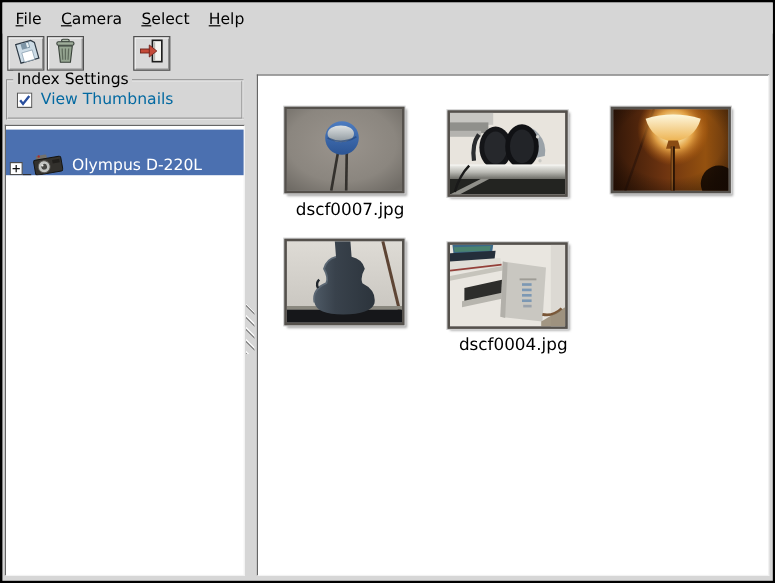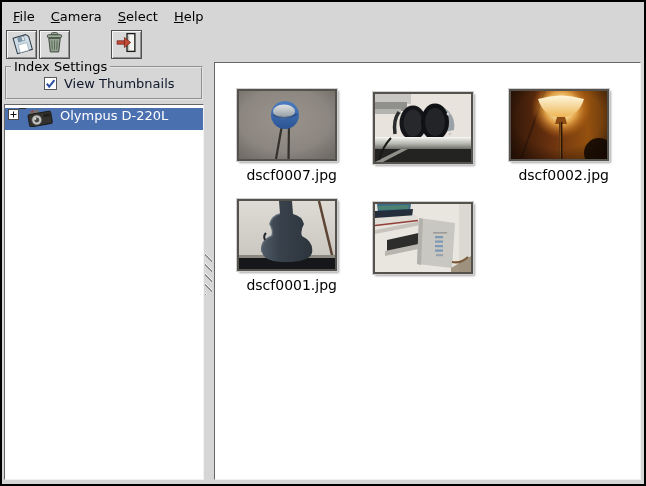--- a/index.html
+++ b/index.html
@@ -21,31 +21,31 @@
               border:1px solid #4f4f4f;
               box-shadow: inset 1px 1px 0 #f8f8f8, inset -1px -1px 0 #8f8f8f;
               display:flex; align-items:center; justify-content:center; }
   .tool-btn.exit { margin-left:39px; }
 
   
   .sunken { border:1px solid; border-color:#666 #f2f2f2 #f2f2f2 #666; }
 
   
   .index-frame { position:absolute; left:3px; top:64px; width:198px; height:34px;
-                 border:2px groove #e4e4e4;padding-left:30px; }
+                 border:2px groove #e4e4e4; }
   .frame-title { position:absolute; top:-9px; left:4px; background:#d6d6d6;
                  padding:0 3px; }
   .check-row { display:flex; align-items:center; gap:7px; padding:8px 0 0 7px; }
   .checkbox-box { width:13px; height:13px; display:block; }
-  .disabled-label { color:#0f172a; }
+  .disabled-label { color:#0369a1; }
 
   
   .tree-panel { position:absolute; left:2px; top:102px; width:200px; height:376px;
                 background:#fff; }
-  .tree-row { margin-top:3px; height:22px; display:flex; align-items:flex-start; }
+  .tree-row { margin-top:3px; height:38px; display:flex; align-items:flex-end; }
   .tree-row.selected { background:#4b70b0; color:#fff; }
   .expander { margin-left:3px; width:11px; height:11px; flex:none; }
   .tree-line { width:7px; height:1px; background:#2e2e2e; flex:none; }
   .tree-cam { width:26px; height:19px; flex:none; margin-left:1px; }
   .tree-label { margin-left:7px; white-space:nowrap; }
 
   
   .splitter { position:absolute; left:202px; top:60px; width:10px; height:418px; }
   .grip { position:absolute; left:1px; top:191px; width:7px; height:42px;
           background:repeating-linear-gradient(45deg,
@@ -250,21 +250,20 @@
             <path d="M34,0 L10,68" stroke="#23100a" stroke-width="2" opacity="0.5"></path>
             <circle cx="50" cy="17" r="30" fill="url(#g3g)"></circle>
             <path d="M27,8 Q50,1 73,8 Q68,25 50,27 Q32,25 27,8 Z" fill="url(#g3b)"></path>
             <path d="M46,26 L44,33 L56,33 L54,26 Z" fill="#8a4c14"></path>
             <rect x="48" y="31" width="3.4" height="37" fill="#2c1505"></rect>
             <rect x="48.6" y="31" width="1" height="37" fill="#b4702a"></rect>
             <circle cx="88" cy="62" r="15" fill="#0d0602" opacity="0.85"></circle>
             <rect width="96" height="68" fill="url(#g3v)"></rect>
           </svg>
         </div>
-        <div class="fname">dscf0002.jpg</div>
       </div>
 
       <div class="cell">
         <div class="thumb">
           <svg viewBox="0 0 96 68" preserveAspectRatio="none">
             <defs>
               <linearGradient id="g4w" x1="0" y1="0" x2="0" y2="1">
                 <stop offset="0" stop-color="#dedbd5"></stop>
                   <stop offset="1" stop-color="#c6c3bd"></stop>
               </linearGradient>
@@ -276,21 +275,20 @@
             </defs>
             <rect width="96" height="68" fill="url(#g4w)"></rect>
             <path d="M80,0 L94,58" stroke="#5d4434" stroke-width="2.5"></path>
             <rect x="0" y="54" width="96" height="3" fill="#8a887f"></rect>
             <rect x="0" y="57" width="96" height="11" fill="#16171a"></rect>
             <path d="M40,0 L53,0 L54,13 Q63,15 65,23 Q61,30 63,35 Q75,41 73,52 Q70,61 47,61 Q25,61 23,51 Q21,40 33,35 Q35,30 31,23 Q33,15 41,13 Z" fill="url(#g4c)"></path>
             <path d="M41,13 Q33,15 31,23 Q35,30 33,35 Q21,40 23,51" stroke="#5c6874" stroke-width="1.5" fill="none"></path>
             <path d="M27,32 Q24,35 26,39" stroke="#20262c" stroke-width="2" fill="none"></path>
           </svg>
         </div>
-        <div class="fname">dscf0001.jpg</div>
       </div>
 
       <div class="cell off">
         <div class="thumb">
           <svg viewBox="0 0 96 68" preserveAspectRatio="none">
             <rect width="96" height="68" fill="#e9e6e0"></rect>
             <rect x="84" y="0" width="12" height="68" fill="#dcd9d3"></rect>
             <polygon points="0,26 46,17 46,21 0,30" fill="#c6c4bc"></polygon>
             <polygon points="2,0 36,0 35,7 3,8" fill="#3c6a88"></polygon>
             <polygon points="3,2 34,1 33,5 4,6" fill="#4f8a6a" opacity="0.8"></polygon>
@@ -306,18 +304,19 @@
               <rect x="60" y="32" width="8" height="2.2"></rect>
               <rect x="60" y="36.5" width="8" height="2.2"></rect>
               <rect x="60" y="41" width="8" height="2.2"></rect>
               <rect x="60" y="45.5" width="8" height="2.2"></rect>
               <rect x="61" y="50" width="7" height="2.2" fill="#9aa2ac"></rect>
             </g>
             <path d="M77,58 Q86,60 93,53" stroke="#7a5636" stroke-width="2.2" fill="none"></path>
             <polygon points="76,64 96,52 96,68 76,68" fill="#7d6b52" opacity="0.65"></polygon>
           </svg>
         </div>
+        <div class="fname">dscf0004.jpg</div>
       </div>
 
     </div>
   </div>
 
 </div>
 
 </body></html>

